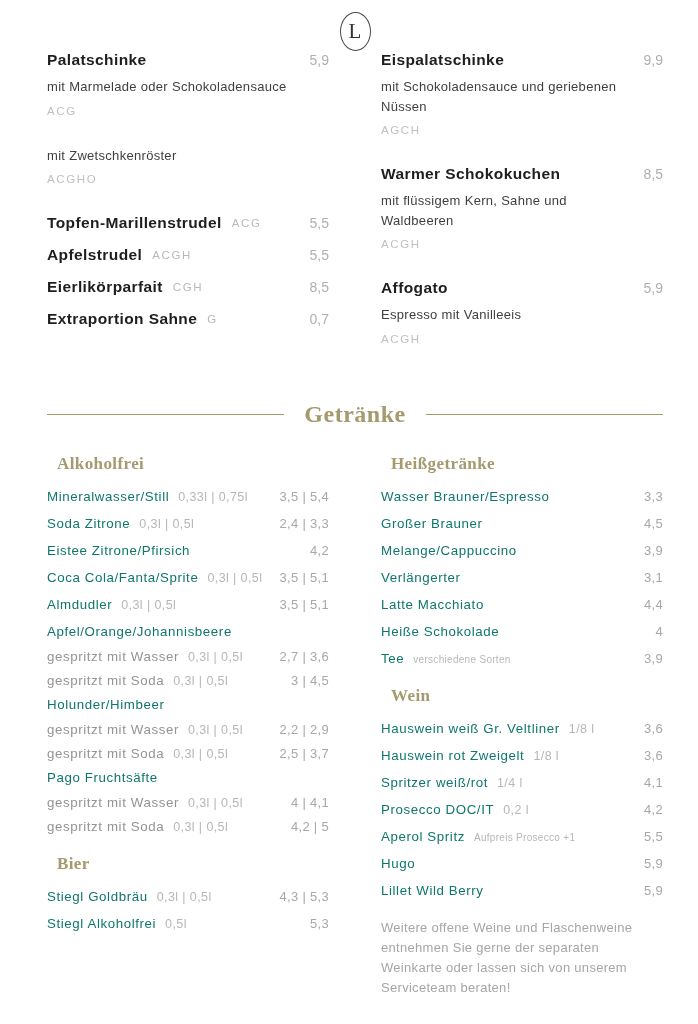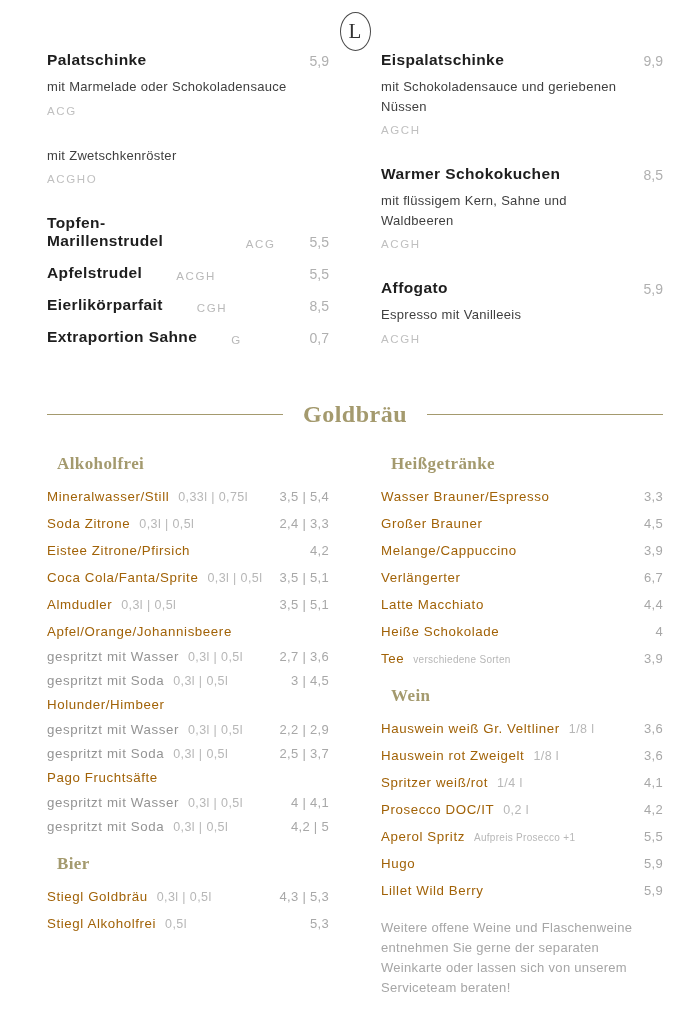--- a/index.html
+++ b/index.html
@@ -16,41 +16,41 @@
   
   .main-title { font-family: "Liberation Serif", "DejaVu Serif", serif; color: #a49a6e;
                 font-size: 30px; font-weight: 600; letter-spacing: 0.5px; margin: 30px 0 24px 0; }
 
   .cols { display: flex; gap: 52px; }
   .col { flex: 1; min-width: 0; }
 
   
   .dessert { margin-bottom: 14px; }
   .dessert.full { margin-bottom: 29px; }
-  .d-row { display: flex; align-items: flex-end; gap: 24px; }
+  .d-row { display: flex; align-items: center; }
   .d-name { font-size: 15.5px; font-weight: 600; color: #1e1e1e; letter-spacing: 0.4px; }
   .d-all-inline { font-size: 11.5px; color: #b9b9b9; letter-spacing: 1.6px; margin-left: 10px; }
   .d-price { margin-left: auto; font-size: 14px; color: #b0b0b0; padding-left: 10px; white-space: nowrap; }
   .d-desc { font-size: 13px; color: #3f3f3f; margin-top: 8px; line-height: 1.5; letter-spacing: 0.3px; max-width: 248px; }
   .d-all { font-size: 11.5px; color: #c0c0c0; letter-spacing: 1.6px; margin-top: 8px; }
 
   
   .divider { display: flex; align-items: center; gap: 20px; margin: 27px 0 26px 0; }
   .divider .line { flex: 1; height: 1px; background: #a49a6e; }
   .divider h2 { font-family: "Liberation Serif", "DejaVu Serif", serif; color: #a49a6e;
                 font-size: 24px; font-weight: 600; margin: 0; letter-spacing: 0.5px; }
 
   
   .bev-heading { font-family: "Liberation Serif", "DejaVu Serif", serif; color: #a49a6e;
                  font-size: 17px; font-weight: 700; margin: 0 0 15px 10px; letter-spacing: 0.4px; }
   .bev-section { margin-bottom: 20px; }
   .bev-row { display: flex; align-items: baseline; margin-bottom: 12px; }
   .bev-row.group { margin-bottom: 10px; align-items: flex-end; }
   .bev-row.sub { margin-bottom: 9px; }
-  .b-name { font-size: 13.3px; font-weight: 500; color: #a16207; letter-spacing: 0.6px; white-space: nowrap; }
+  .b-name { font-size: 13.3px; font-weight: 500; color: #0f766e; letter-spacing: 0.6px; white-space: nowrap; }
   .bev-row.sub .b-name { color: #949494; font-weight: 400; }
   .b-sizes { font-size: 12.5px; color: #b7b7b7; margin-left: 9px; letter-spacing: 0.4px; white-space: nowrap; }
   .b-note { font-size: 10px; color: #b7b7b7; margin-left: 9px; letter-spacing: 0.3px; white-space: nowrap; }
   .b-price { margin-left: auto; font-size: 13px; color: #a8a8a8; white-space: nowrap; padding-left: 10px; letter-spacing: 0.3px; }
 
   .wine-note { font-size: 13px; color: #a6a6a6; line-height: 1.55; letter-spacing: 0.3px; margin: 4px 0 0 0; }
 </style>
 </head>
 <body>
 
@@ -137,21 +137,21 @@
       <span class="d-price">5,9</span>
     </div>
     <div class="d-desc">Espresso mit Vanilleeis</div>
     <div class="d-all">ACGH</div>
   </div>
       </div>
   </div>
 
   <div class="divider">
     <span class="line"></span>
-    <h2>Goldbräu</h2>
+    <h2>Getränke</h2>
     <span class="line"></span>
   </div>
 
   <div class="cols">
     <div class="col" id="bev-left">
         <div class="bev-section">
     <h3 class="bev-heading">Alkoholfrei</h3>
     <div class="bev-rows">
             <div class="bev-row">
     <span class="b-name">Mineralwasser/Still</span>
@@ -266,21 +266,21 @@
     <span class="b-price">4,5</span>
   </div>
               <div class="bev-row">
     <span class="b-name">Melange/Cappuccino</span>
 
     <span class="b-price">3,9</span>
   </div>
               <div class="bev-row">
     <span class="b-name">Verlängerter</span>
 
-    <span class="b-price">6,7</span>
+    <span class="b-price">3,1</span>
   </div>
               <div class="bev-row">
     <span class="b-name">Latte Macchiato</span>
 
     <span class="b-price">4,4</span>
   </div>
               <div class="bev-row">
     <span class="b-name">Heiße Schokolade</span>
 
     <span class="b-price">4</span>

